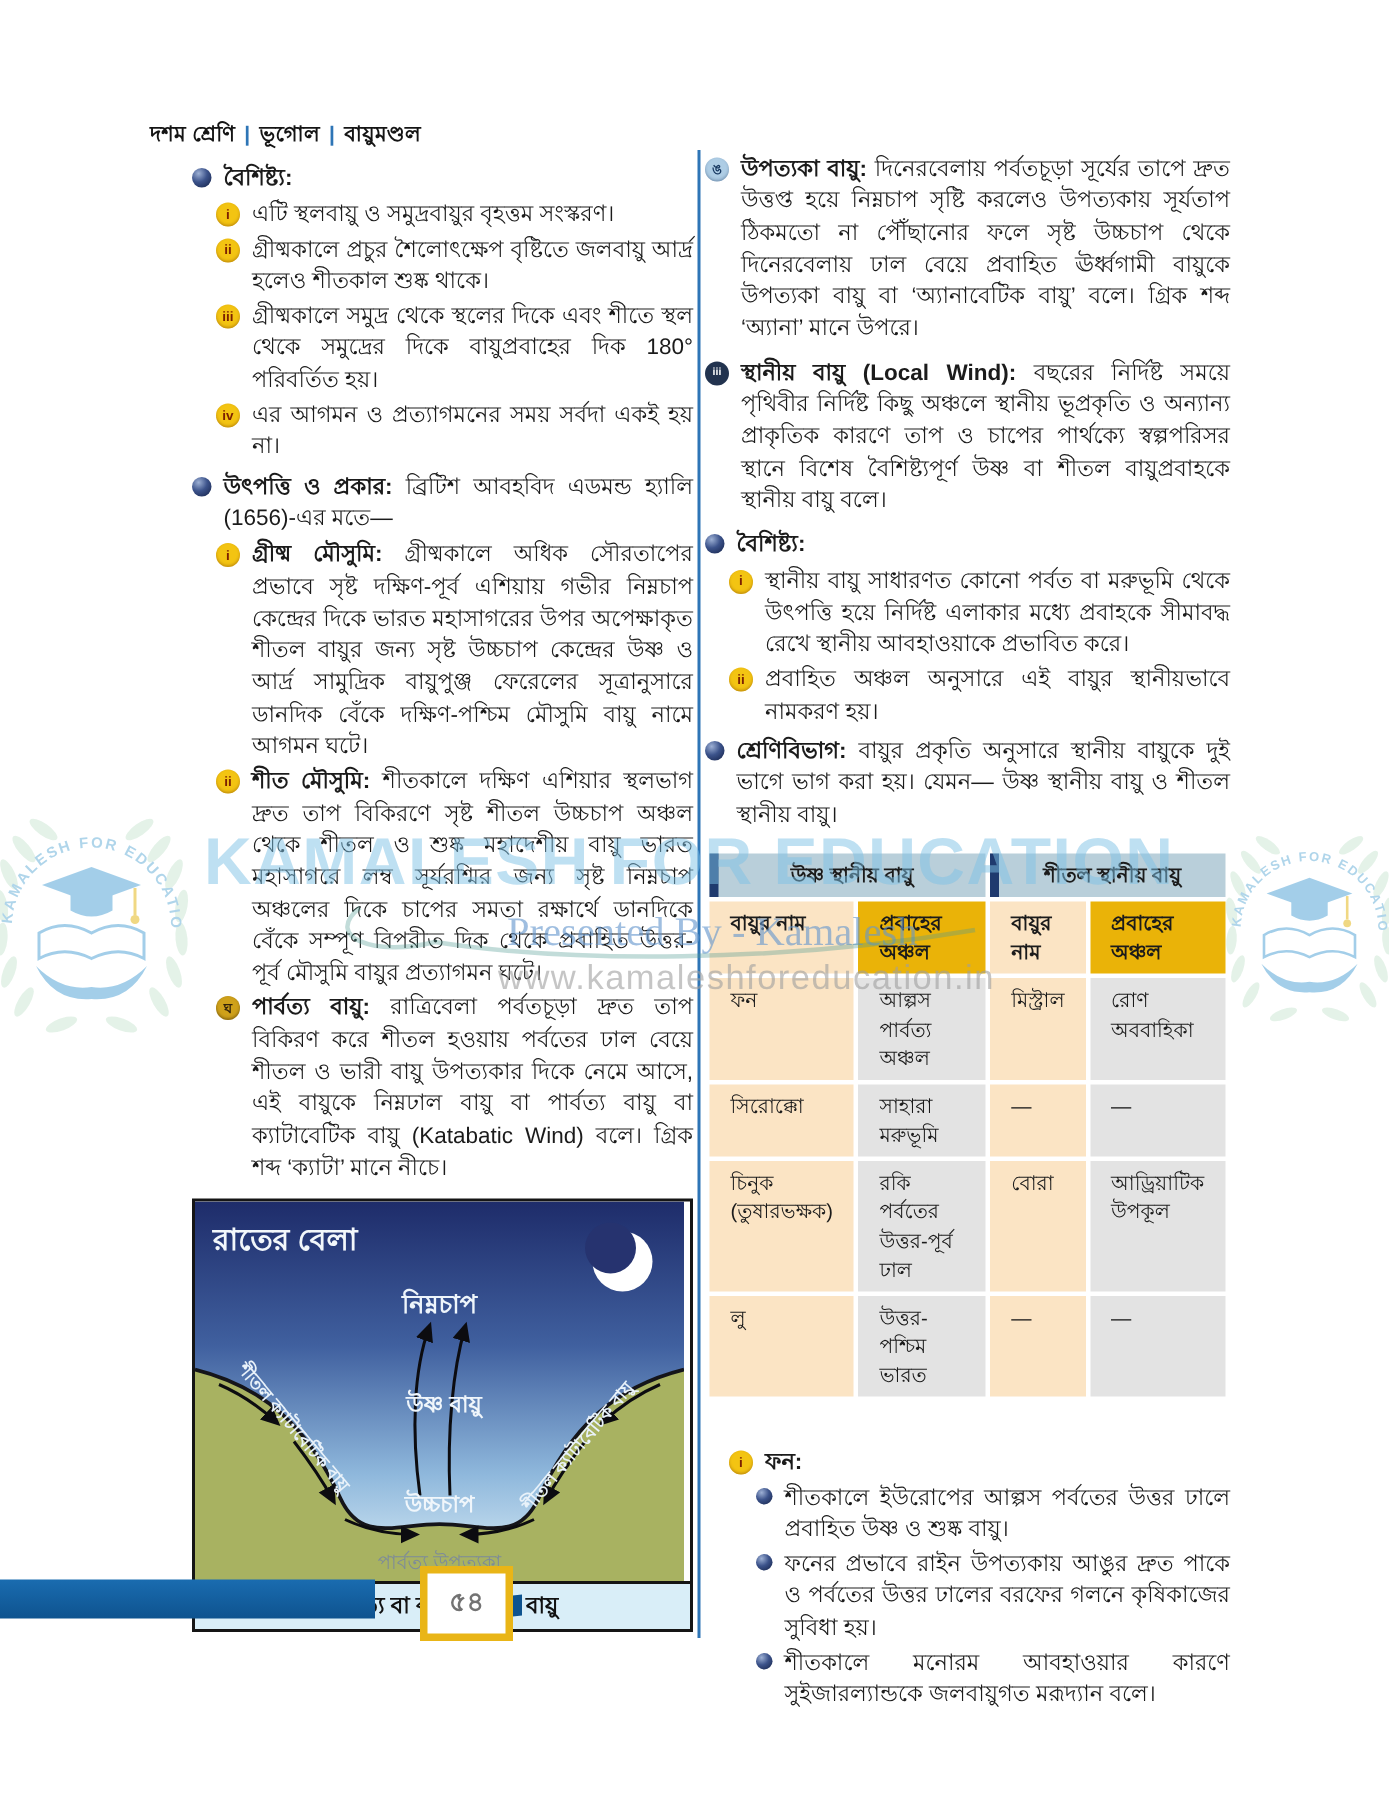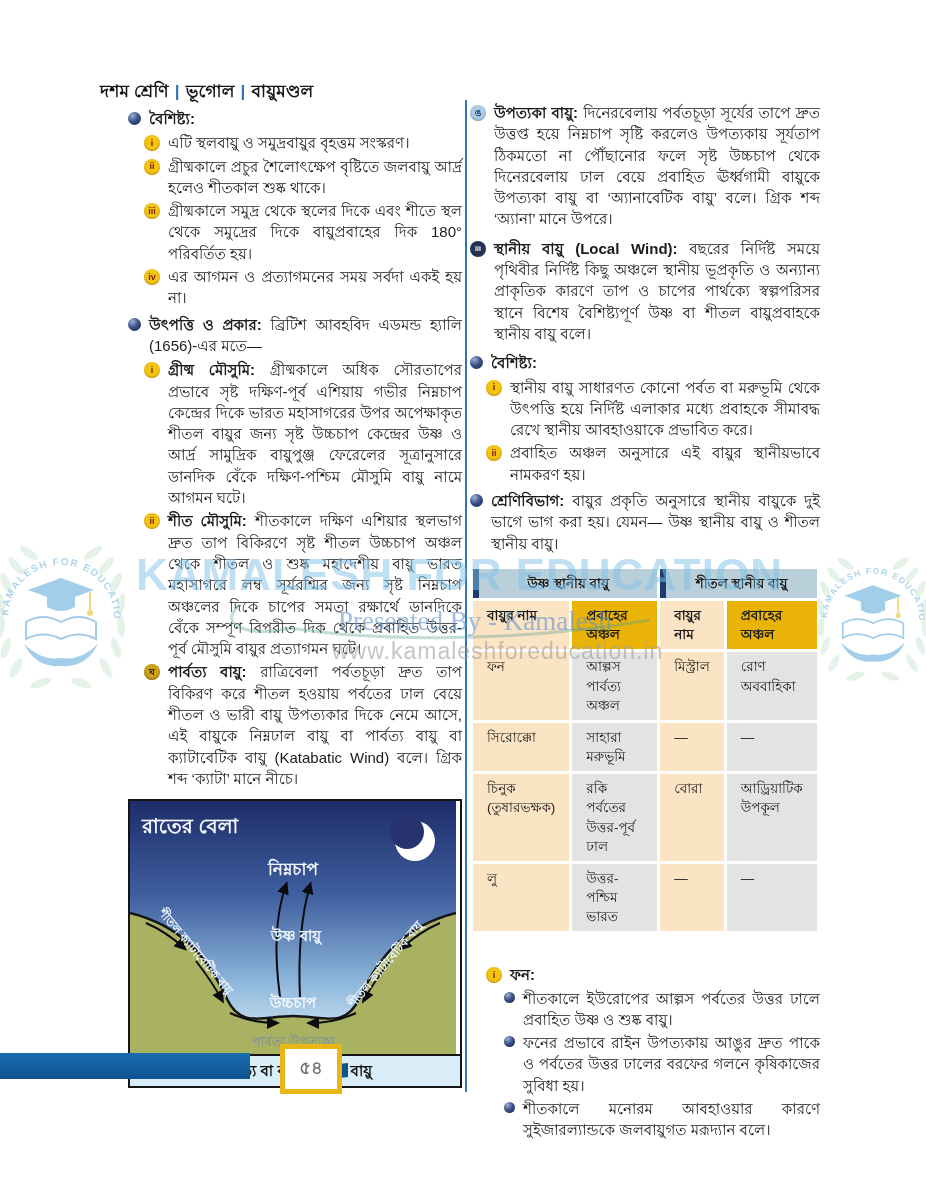--- a/index.html
+++ b/index.html
@@ -2,21 +2,21 @@
 <html><head>
 <meta charset="utf-8">
 <style>
   html,body { margin:0; padding:0; }
   body { font-family: "Liberation Sans", "DejaVu Sans", sans-serif; background:#ffffff; }
   #page {
     position:relative; width:926px; height:1200px; background:#ffffff; overflow:hidden;
   }
   
   .page-header {
-    position:absolute; left:100px; top:78px; font-size:17px; font-weight:bold; color:#141414;
+    position:absolute; left:100px; top:78px; font-size:14px; font-weight:bold; color:#141414;
     letter-spacing:0.2px;
   }
   .page-header .sep { color:#2e75b6; font-weight:bold; padding:0 6px; }
 
   
   .col { position:absolute; font-size:15px; line-height:1.42; color:#1b1b1b; }
   #col-left  { left:128px; top:103px; width:334px; }
   #col-right { left:470px; top:100px; width:350px; }
   .divider { position:absolute; left:465px; top:100px; width:2px; height:992px; background:#2e75b6; }
 

